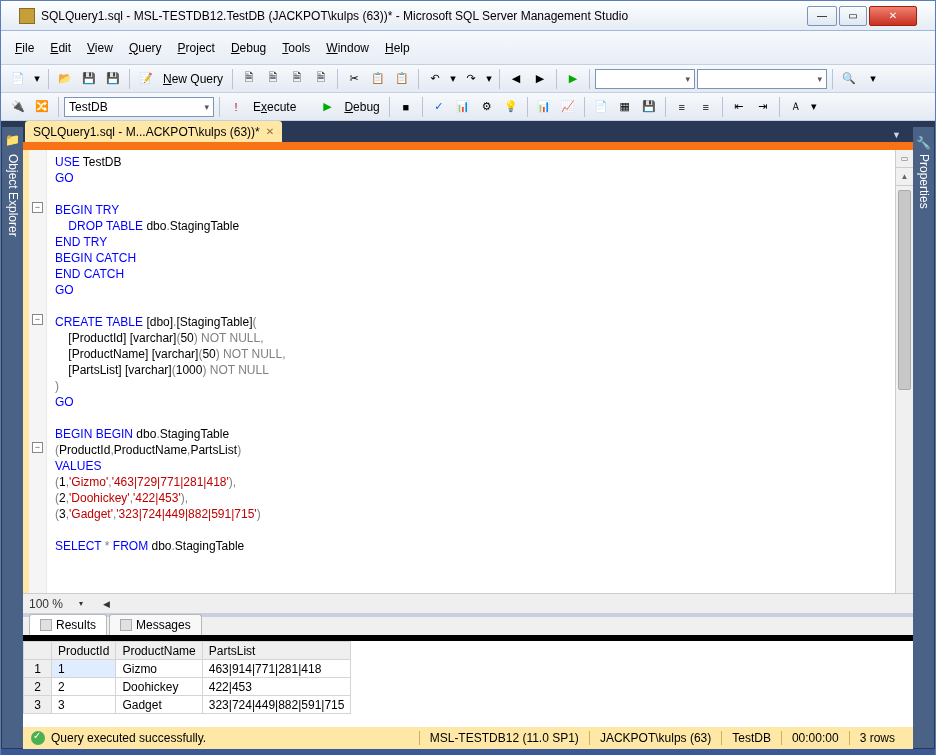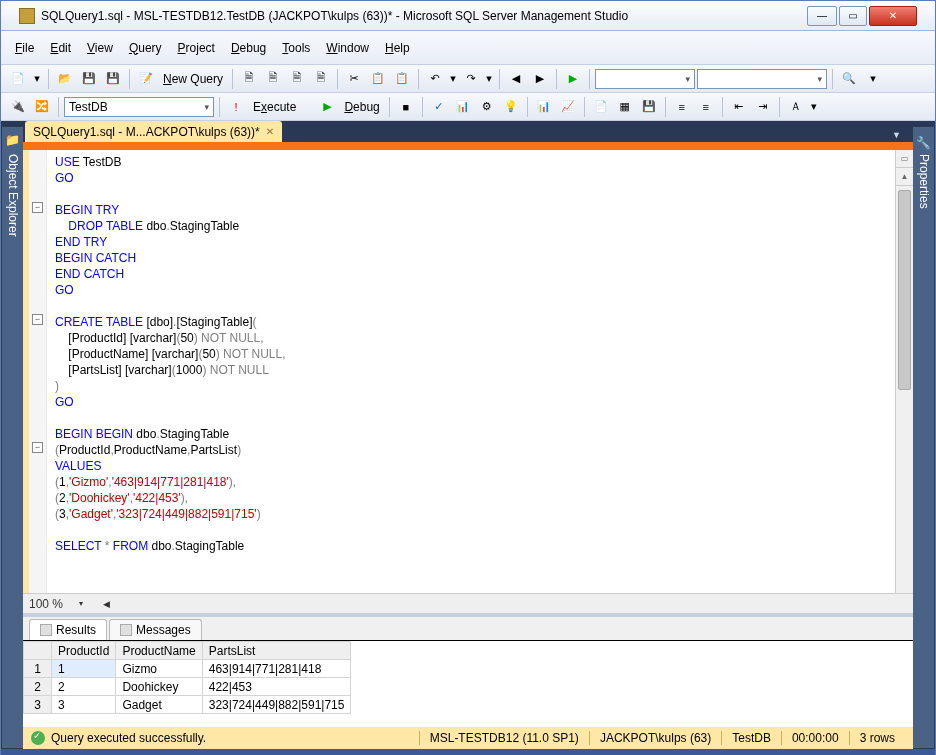--- a/index.html
+++ b/index.html
@@ -54,21 +54,21 @@
 .grey { color:#808080; }
 .str { color:#c00000; }
 .v-scroll { width:18px; background:#f0f0f0; border-left:1px solid #ccc; position:relative; }
 .v-scroll .nav { height:18px; display:flex; align-items:center; justify-content:center; font-size:8px; color:#666; border-bottom:1px solid #ccc; cursor:pointer; }
 .v-scroll .thumb { position:absolute; left:2px; right:2px; top:40px; height:200px; background:#c8c8c8; border:1px solid #aaa; border-radius:2px; }
 
 .zoom-bar { height:20px; background:#efefef; border-top:1px solid #ccc; display:flex; align-items:center; padding:0 6px; font-size:11px; color:#333; gap:16px; }
 
 
 .splitter { height:4px; background:#c8d0df; cursor:row-resize; }
-.res-tabs { height:24px; background:#f0f0f0; border-bottom:1px solid #000000; display:flex; align-items:flex-end; padding-left:6px; gap:2px;}
+.res-tabs { height:24px; background:#f0f0f0; border-bottom:6px solid #000000; display:flex; align-items:flex-end; padding-left:6px; gap:2px;}
 .res-tab { padding:3px 10px; border:1px solid #b8b8b8; border-bottom:none; background:#f8f8f8; border-radius:3px 3px 0 0; cursor:pointer; display:flex; align-items:center; gap:4px; font-size:11px;}
 .res-tab.active { background:#fff; }
 .res-tab .ico { width:12px; height:12px; background:#e0e0e0; border:1px solid #aaa; display:inline-block;}
 .grid { background:#fff; height:86px; overflow:auto; }
 .grid table { border-collapse:collapse; font-size:11px; }
 .grid th, .grid td { border:1px solid #d4d4d4; padding:1px 6px; text-align:left; height:18px; }
 .grid th { background:#efefef; font-weight:normal; }
 .grid th:first-child, .grid td:first-child { background:#efefef; text-align:center; width:28px;}
 .grid td.sel { background:#e0ecff; }
 
@@ -221,21 +221,21 @@
 <span class="kw">CREATE</span><span class="kw"> TABLE</span><span> [dbo]</span><span class="grey">.</span><span>[StagingTable]</span><span class="grey">(</span>
 <span>    [ProductId] [varchar]</span><span class="grey">(</span><span>50</span><span class="grey">)</span><span class="grey"> NOT NULL</span><span class="grey">,</span>
 <span>    [ProductName] [varchar]</span><span class="grey">(</span><span>50</span><span class="grey">)</span><span class="grey"> NOT NULL</span><span class="grey">,</span>
 <span>    [PartsList] [varchar]</span><span class="grey">(</span><span>1000</span><span class="grey">)</span><span class="grey"> NOT NULL</span>
 <span class="grey">)</span>
 <span class="kw">GO</span>
 
 <span class="kw">BEGIN</span><span class="kw"> BEGIN</span><span> dbo</span><span class="grey">.</span><span>StagingTable</span>
 <span class="grey">(</span><span>ProductId</span><span class="grey">,</span><span>ProductName</span><span class="grey">,</span><span>PartsList</span><span class="grey">)</span>
 <span class="kw">VALUES</span>
-<span class="grey">(</span><span>1</span><span class="grey">,</span><span class="str">'Gizmo'</span><span class="grey">,</span><span class="str">'463|914|771|281|418'</span><span class="grey">),</span>
+<span class="grey">(</span><span>1</span><span class="grey">,</span><span class="str">'Gizmo'</span><span class="grey">,</span><span class="str">'463|729|771|281|418'</span><span class="grey">),</span>
 <span class="grey">(</span><span>2</span><span class="grey">,</span><span class="str">'Doohickey'</span><span class="grey">,</span><span class="str">'422|453'</span><span class="grey">),</span>
 <span class="grey">(</span><span>3</span><span class="grey">,</span><span class="str">'Gadget'</span><span class="grey">,</span><span class="str">'323|724|449|882|591|715'</span><span class="grey">)</span>
 
 <span class="kw">SELECT</span><span class="grey"> *</span><span class="kw"> FROM</span><span> dbo</span><span class="grey">.</span><span>StagingTable</span></div>
         <div class="v-scroll">
           <div class="nav">▭</div>
           <div class="nav">▲</div>
           <div class="thumb"></div>
         </div>
       </div>

